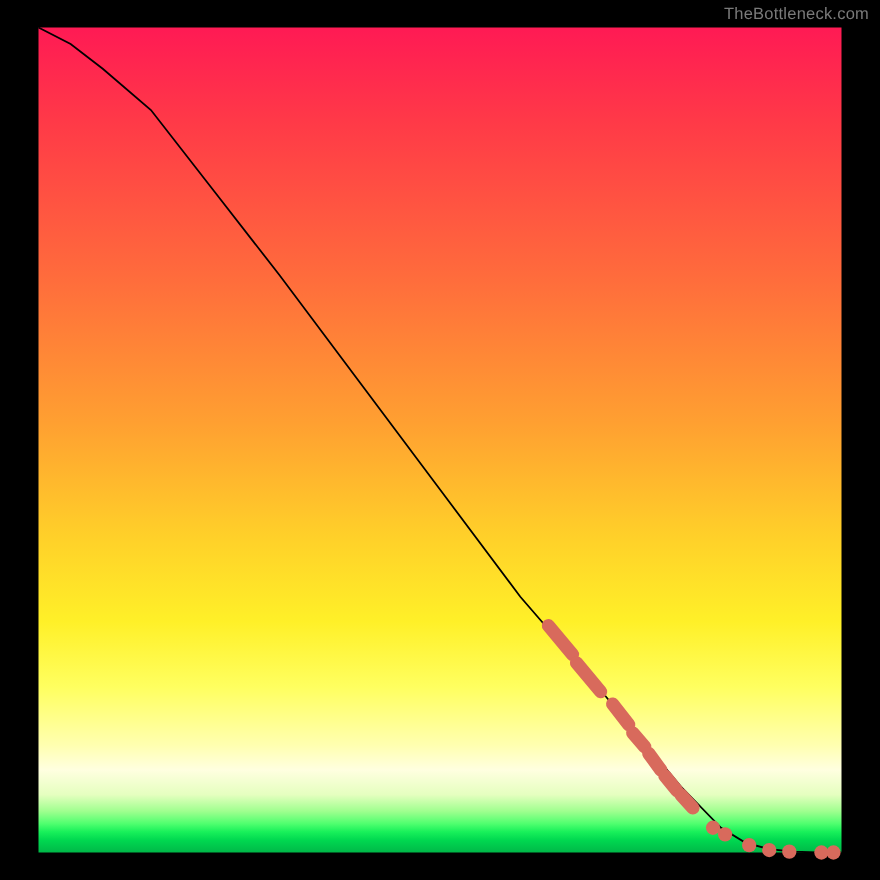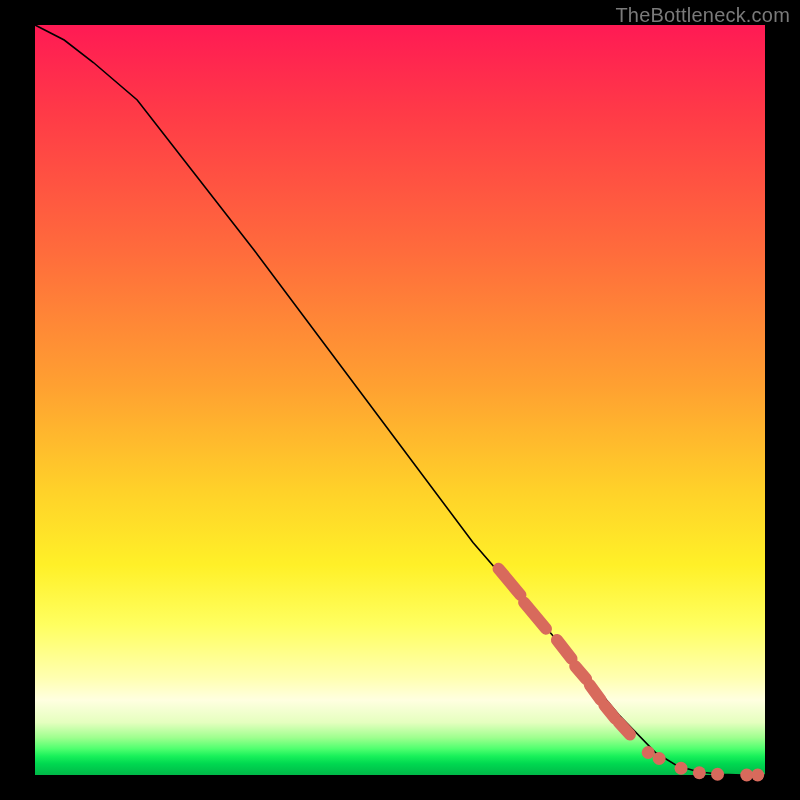--- a/index.html
+++ b/index.html
@@ -43,21 +43,21 @@
       #18f05a 97.5%,
       #00d850 98.5%,
       #00b848 100%
     );
   }
   .watermark {
     position: absolute;
     top: 4px;
     right: 10px;
     color: #7a7a7a;
-    font-size: 20px;
+    font-size: 15px;
     font-weight: 500;
     letter-spacing: 0.2px;
     user-select: none;
   }
   svg.curve {
     position: absolute;
     left: 0;
     top: 0;
     width: 730px;
     height: 750px;

